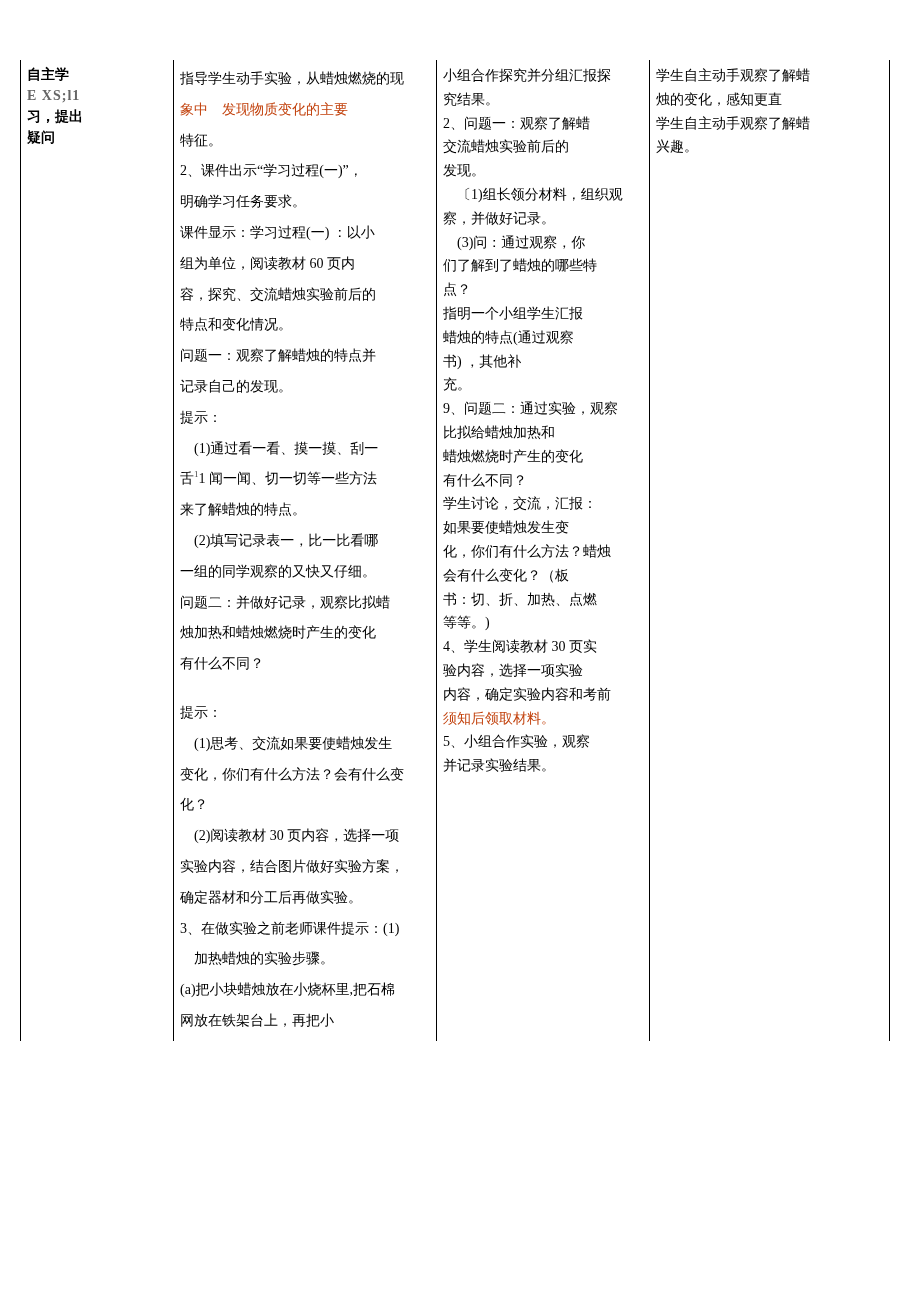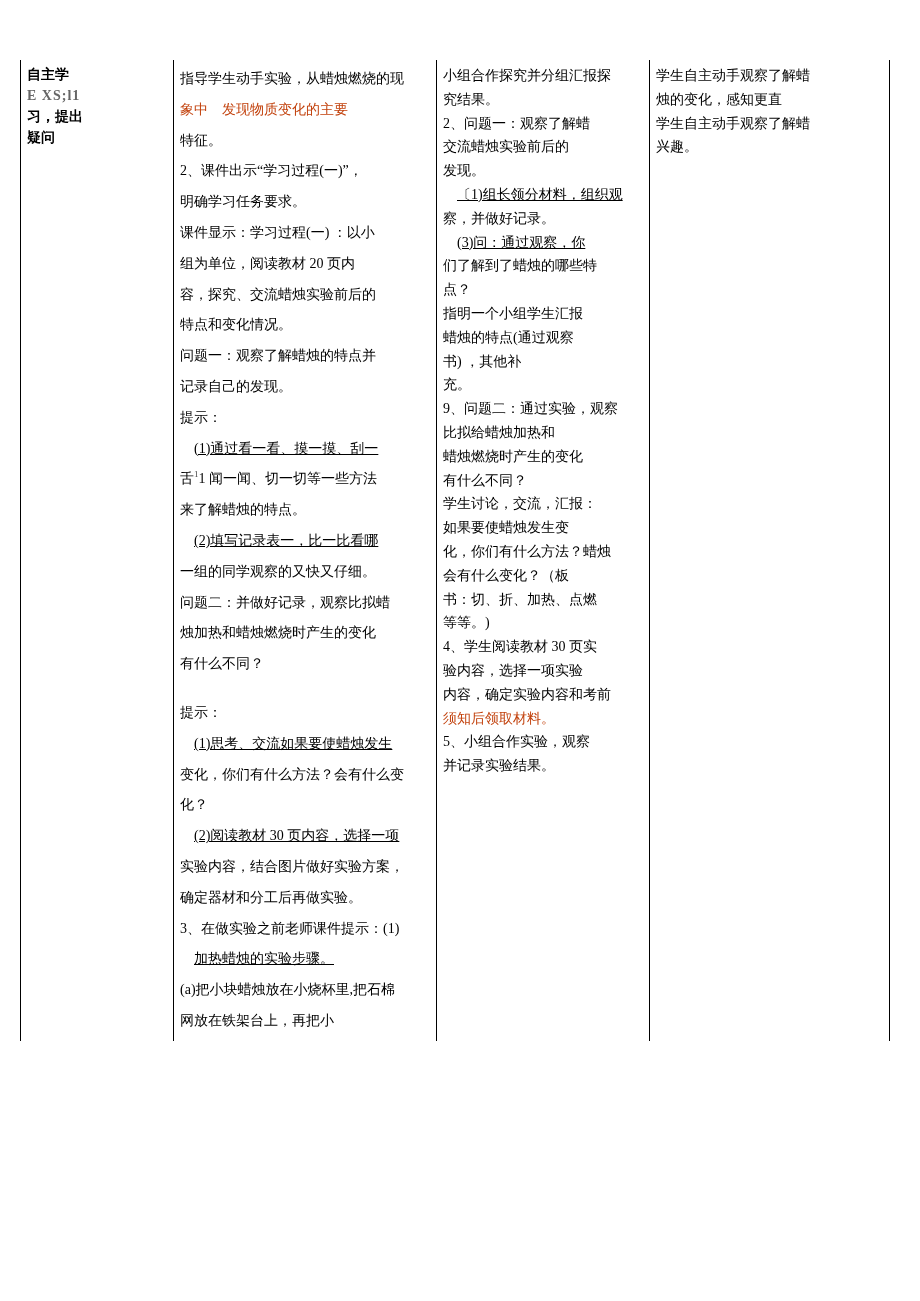--- a/index.html
+++ b/index.html
@@ -56,21 +56,20 @@
   .tiny-note {
     font-size: 14px;
     color: #666;
     letter-spacing: 1px;
   }
   .faded {
     color: #c2410c;
   }
   .indent {
     text-indent: 1em;
-    text-decoration: underline;
   }
 </style>
 </head>
 <body>
 
 <div class="page">
   <table class="lesson">
     <tbody>
         <tr>
       <td class="col-label">
@@ -80,21 +79,21 @@
         <div>疑问</div>
       </td>
 
       <td class="col-teacher">
         <div>指导学生动手实验，从蜡烛燃烧的现</div>
         <div class="faded">象中　发现物质变化的主要</div>
         <div>特征。</div>
         <div>2、课件出示“学习过程(一)”，</div>
         <div>明确学习任务要求。</div>
         <div>课件显示：学习过程(一) ：以小</div>
-        <div>组为单位，阅读教材 20 页内</div>
+        <div>组为单位，阅读教材 60 页内</div>
         <div>容，探究、交流蜡烛实验前后的</div>
         <div>特点和变化情况。</div>
         <div>问题一：观察了解蜡烛的特点并</div>
         <div>记录自己的发现。</div>
         <div>提示：</div>
         <div class="indent">(1)通过看一看、摸一摸、刮一</div>
         <div>
           <span>舌</span><span class="small-sup">1</span><span>1 闻一闻、切一切等一些方法</span>
         </div>
         <div>来了解蜡烛的特点。</div>

